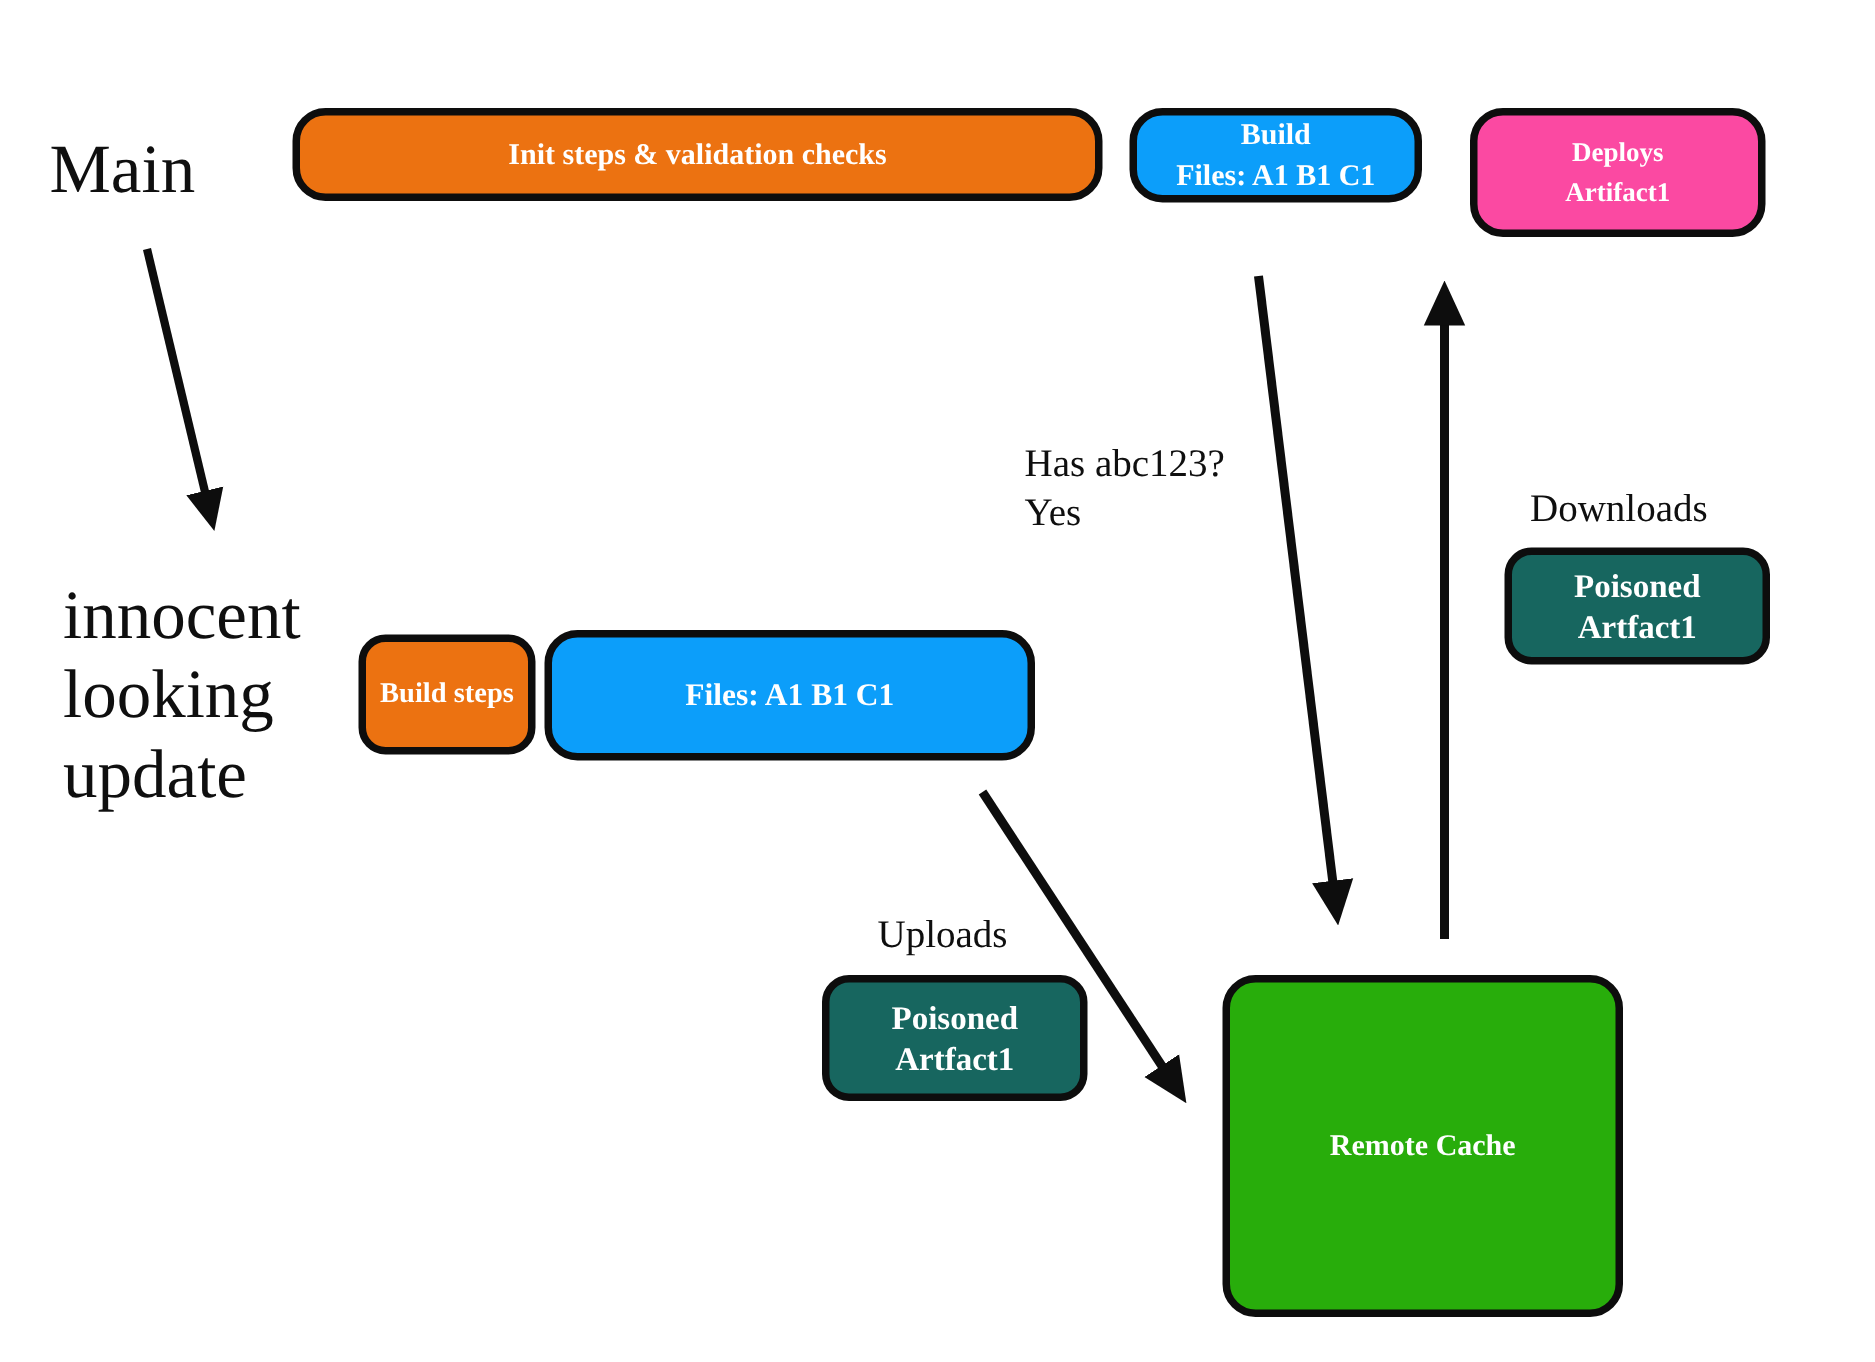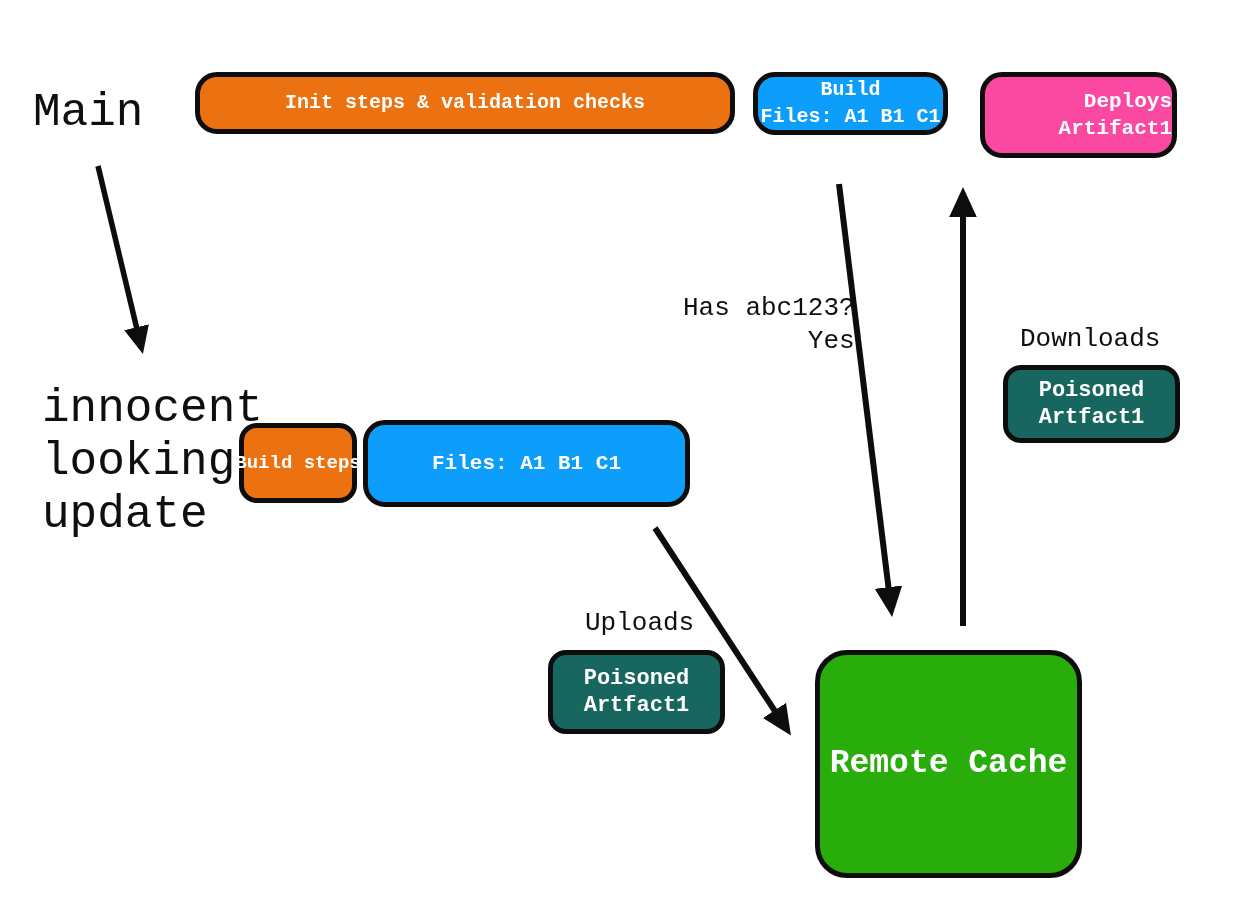--- a/index.html
+++ b/index.html
@@ -6,21 +6,21 @@
     margin: 0;
     padding: 0;
     background: #ffffff;
   }
   #canvas {
     position: relative;
     width: 1250px;
     height: 908px;
     background: #ffffff;
     overflow: hidden;
-    font-family: Liberation Mono, monospace;
+    font-family: Liberation Serif, serif;
   }
   .node {
     position: absolute;
     box-sizing: border-box;
     border: 5px solid #0d0d0d;
     border-radius: 22px;
     display: flex;
     flex-direction: column;
     align-items: center;
     justify-content: center;
@@ -32,31 +32,31 @@
 
   .annotation {
     position: absolute;
     color: #0f0f0f;
     white-space: nowrap;
   }
 
   
   #node-init-validation { left:195px; top:72px;  width:540px; height:62px; font-size:20px; line-height:26px; }
   #node-build-main      { left:753px; top:72px;  width:195px; height:63px; font-size:20px; line-height:26px;justify-content:space-between; }
-  #node-deploys         { left:980px; top:72px;  width:197px; height:86px; font-size:21px; line-height:27px;align-items:flex-end; }
+  #node-deploys         { left:980px; top:72px;  width:197px; height:86px; font-size:18px; line-height:27px; }
   #node-init-steps      { left:239px; top:423px; width:118px; height:80px; font-size:19px; line-height:24px; border-radius:18px; }
   #node-build-malicious { left:363px; top:420px; width:327px; height:87px; font-size:21px; line-height:27px; }
   #node-poisoned-dl     { left:1003px; top:365px; width:177px; height:78px; font-size:22px; line-height:27px; border-radius:18px; }
   #node-poisoned-ul     { left:548px;  top:650px; width:177px; height:84px; font-size:22px; line-height:27px; border-radius:18px; }
-  #node-remote-cache    { left:815px;  top:650px; width:267px; height:228px; font-size:33px; line-height:36px; border-radius:32px; }
+  #node-remote-cache    { left:815px;  top:650px; width:267px; height:228px; font-size:20px; line-height:36px; border-radius:22px; }
 
   
   #label-main      { left:33px;  top:88px;  font-size:46px; line-height:50px; }
   #label-update    { left:42px;  top:383px; font-size:46px; line-height:53px; }
-  #label-has       { left:683px; top:292px; font-size:26px; line-height:33px;text-align:right; }
+  #label-has       { left:683px; top:292px; font-size:26px; line-height:33px; }
   #label-downloads { left:1020px; top:324px; font-size:26px; }
   #label-uploads   { left:585px;  top:608px; font-size:26px;text-align:right; }
 
   #arrows {
     position: absolute;
     left: 0; top: 0;
     width: 1250px;
     height: 908px;
     pointer-events: none;
   }

